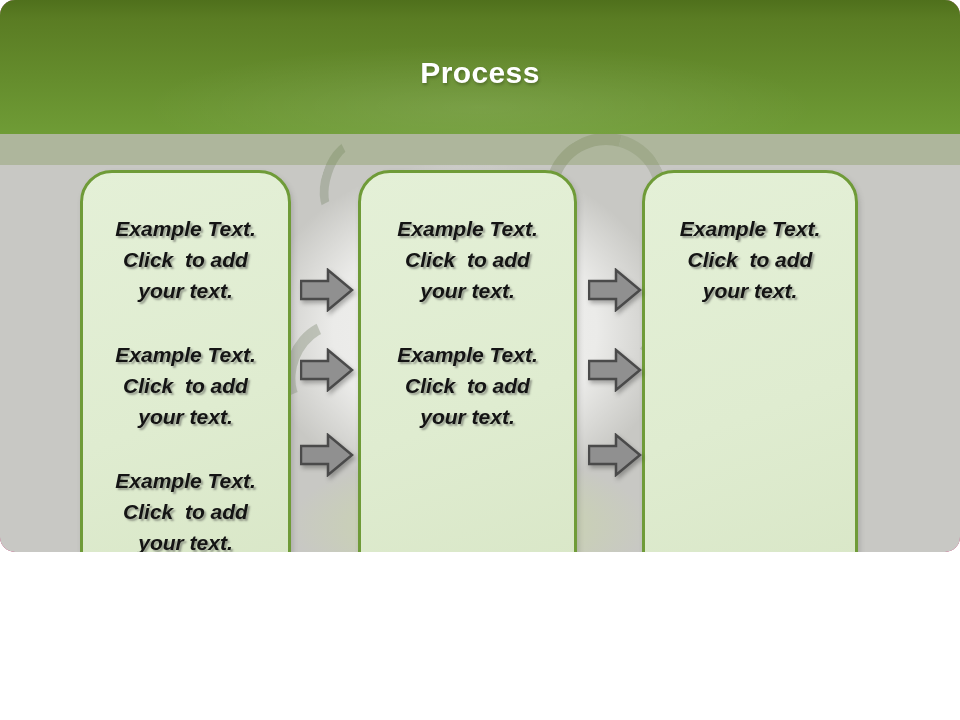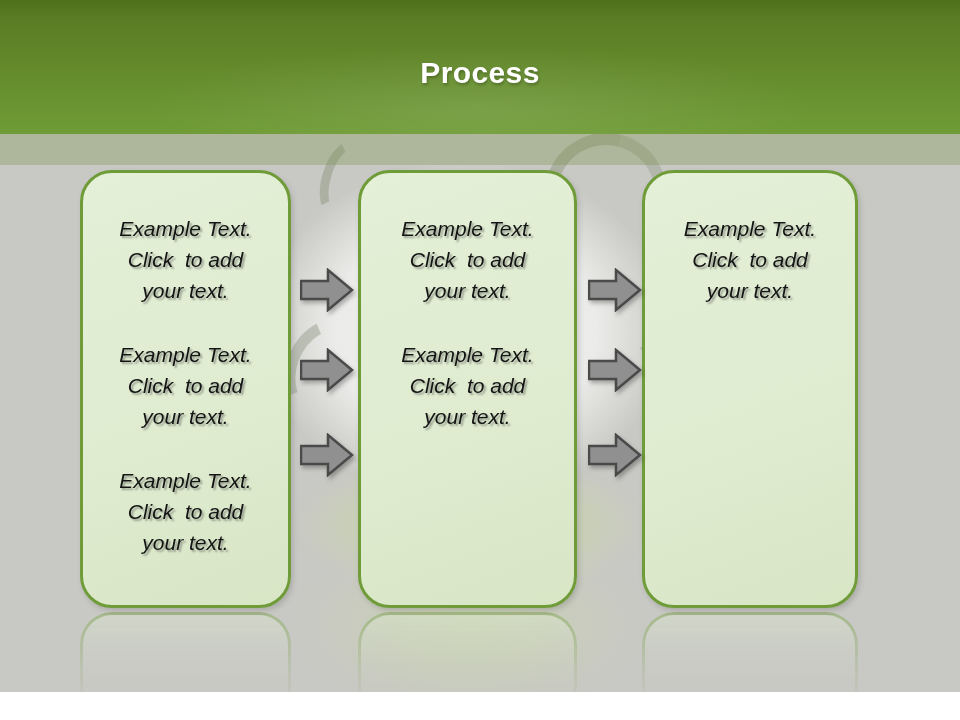--- a/index.html
+++ b/index.html
@@ -1,20 +1,21 @@
 <!DOCTYPE html>
 <html><head>
 <meta charset="utf-8">
 <style>
   * { margin:0; padding:0; box-sizing:border-box; }
   html,body { width:960px; height:720px; }
   .slide {
-    position:relative; width:960px; height:692px; overflow:hidden;
+    position:relative; width:960px; height:552px; overflow:hidden;
     background:#be185d;
     font-family:"Liberation Sans", sans-serif;
+    border-radius:15px;
   }
 
   
   .backdrop {
     position:absolute; inset:0;
     background-color:#c8c8c4;
     background-image:
       radial-gradient(ellipse 250px 100px at 470px 525px, rgba(203,221,160,0.95), rgba(203,221,160,0) 72%),
       radial-gradient(ellipse 240px 120px at 470px 625px, rgba(203,221,160,0.45), rgba(203,221,160,0) 75%),
       radial-gradient(ellipse 275px 225px at 465px 330px, #f1f1ef 0%, #ebebe9 48%, rgba(235,235,233,0) 75%);
@@ -46,20 +47,21 @@
   }
   .title .t-bold { font-weight:bold; }
 
   
   .panel {
     position:absolute; top:170px; height:438px;
     border:3px solid #6f9b38; border-radius:32px;
     background:linear-gradient(160deg, #e4f0d7 0%, #dfecd0 55%, #d8e6c6 100%);
     box-shadow:2px 3px 5px rgba(90,90,90,0.25);
     padding:40px 8px 0;
+    font-weight:bold;
   }
   .p1 { left:80px;  width:211px; }
   .p2 { left:358px; width:219px; }
   .p3 { left:642px; width:216px; }
   .block {
     font-style:italic; font-size:21px; line-height:31px; text-align:center;
     color:#141414; white-space:pre-wrap;
     text-shadow:2px 2px 2px rgba(60,60,60,0.45);
     margin-bottom:33px;
   }

